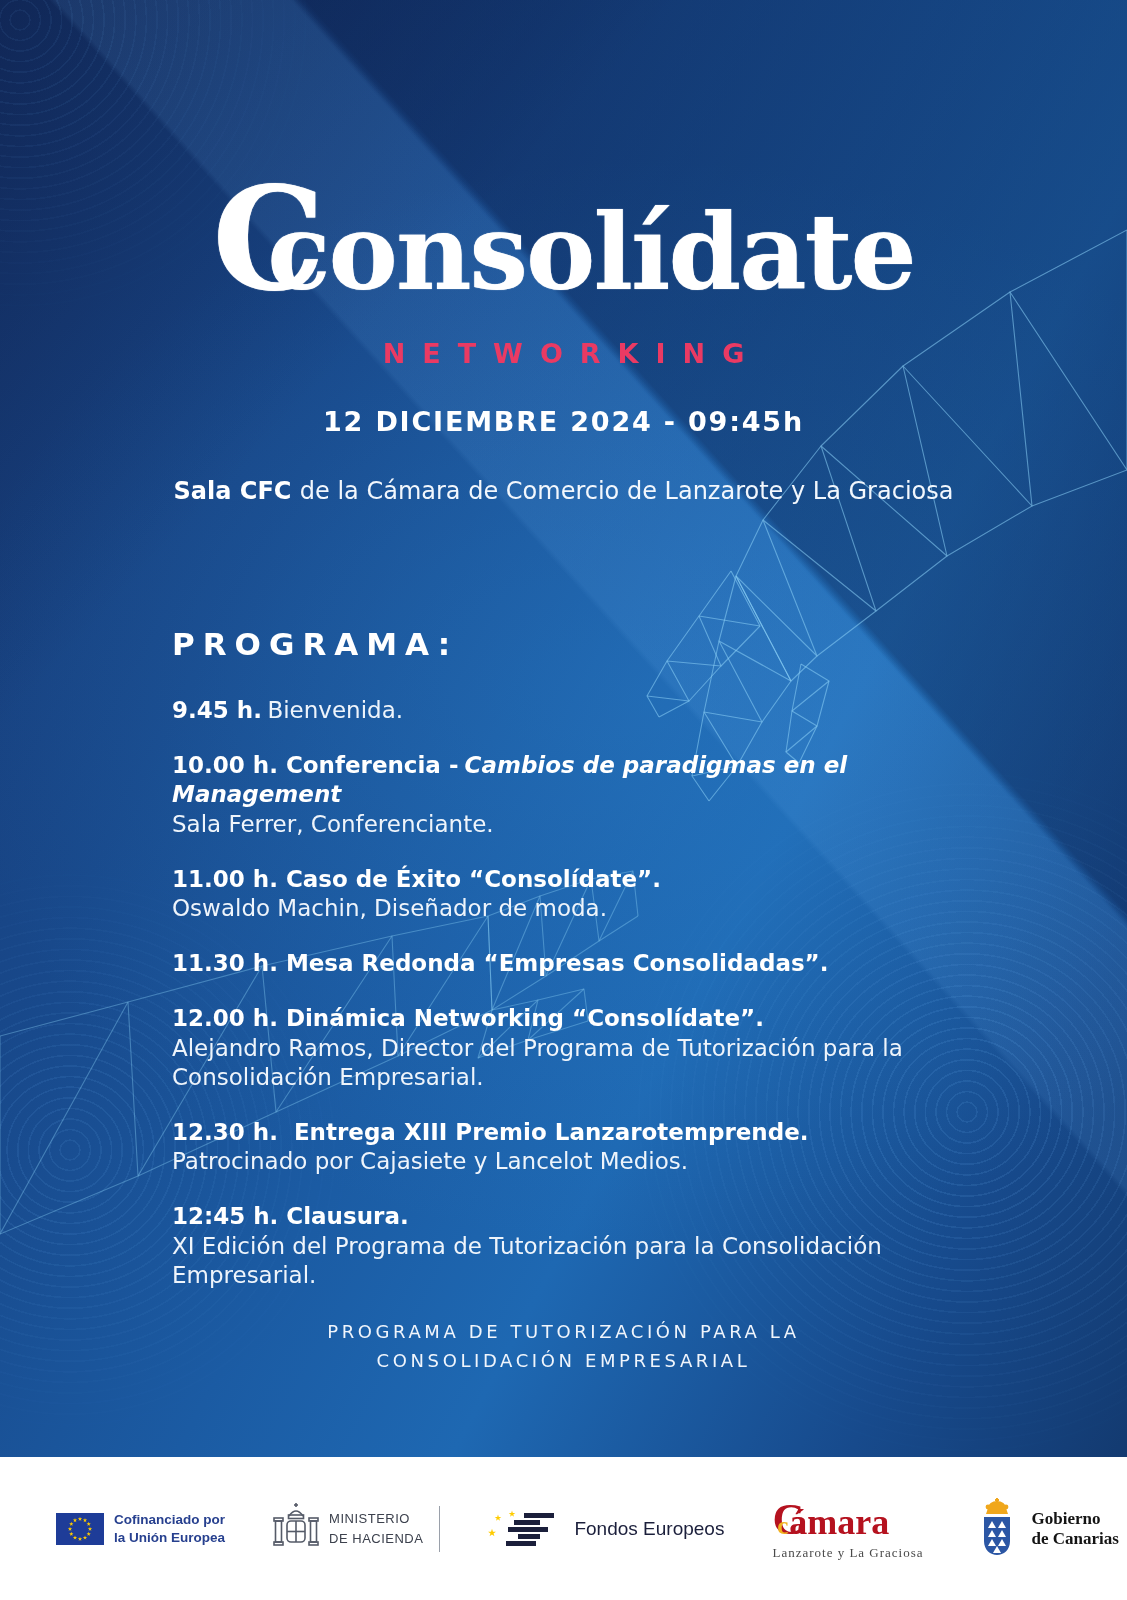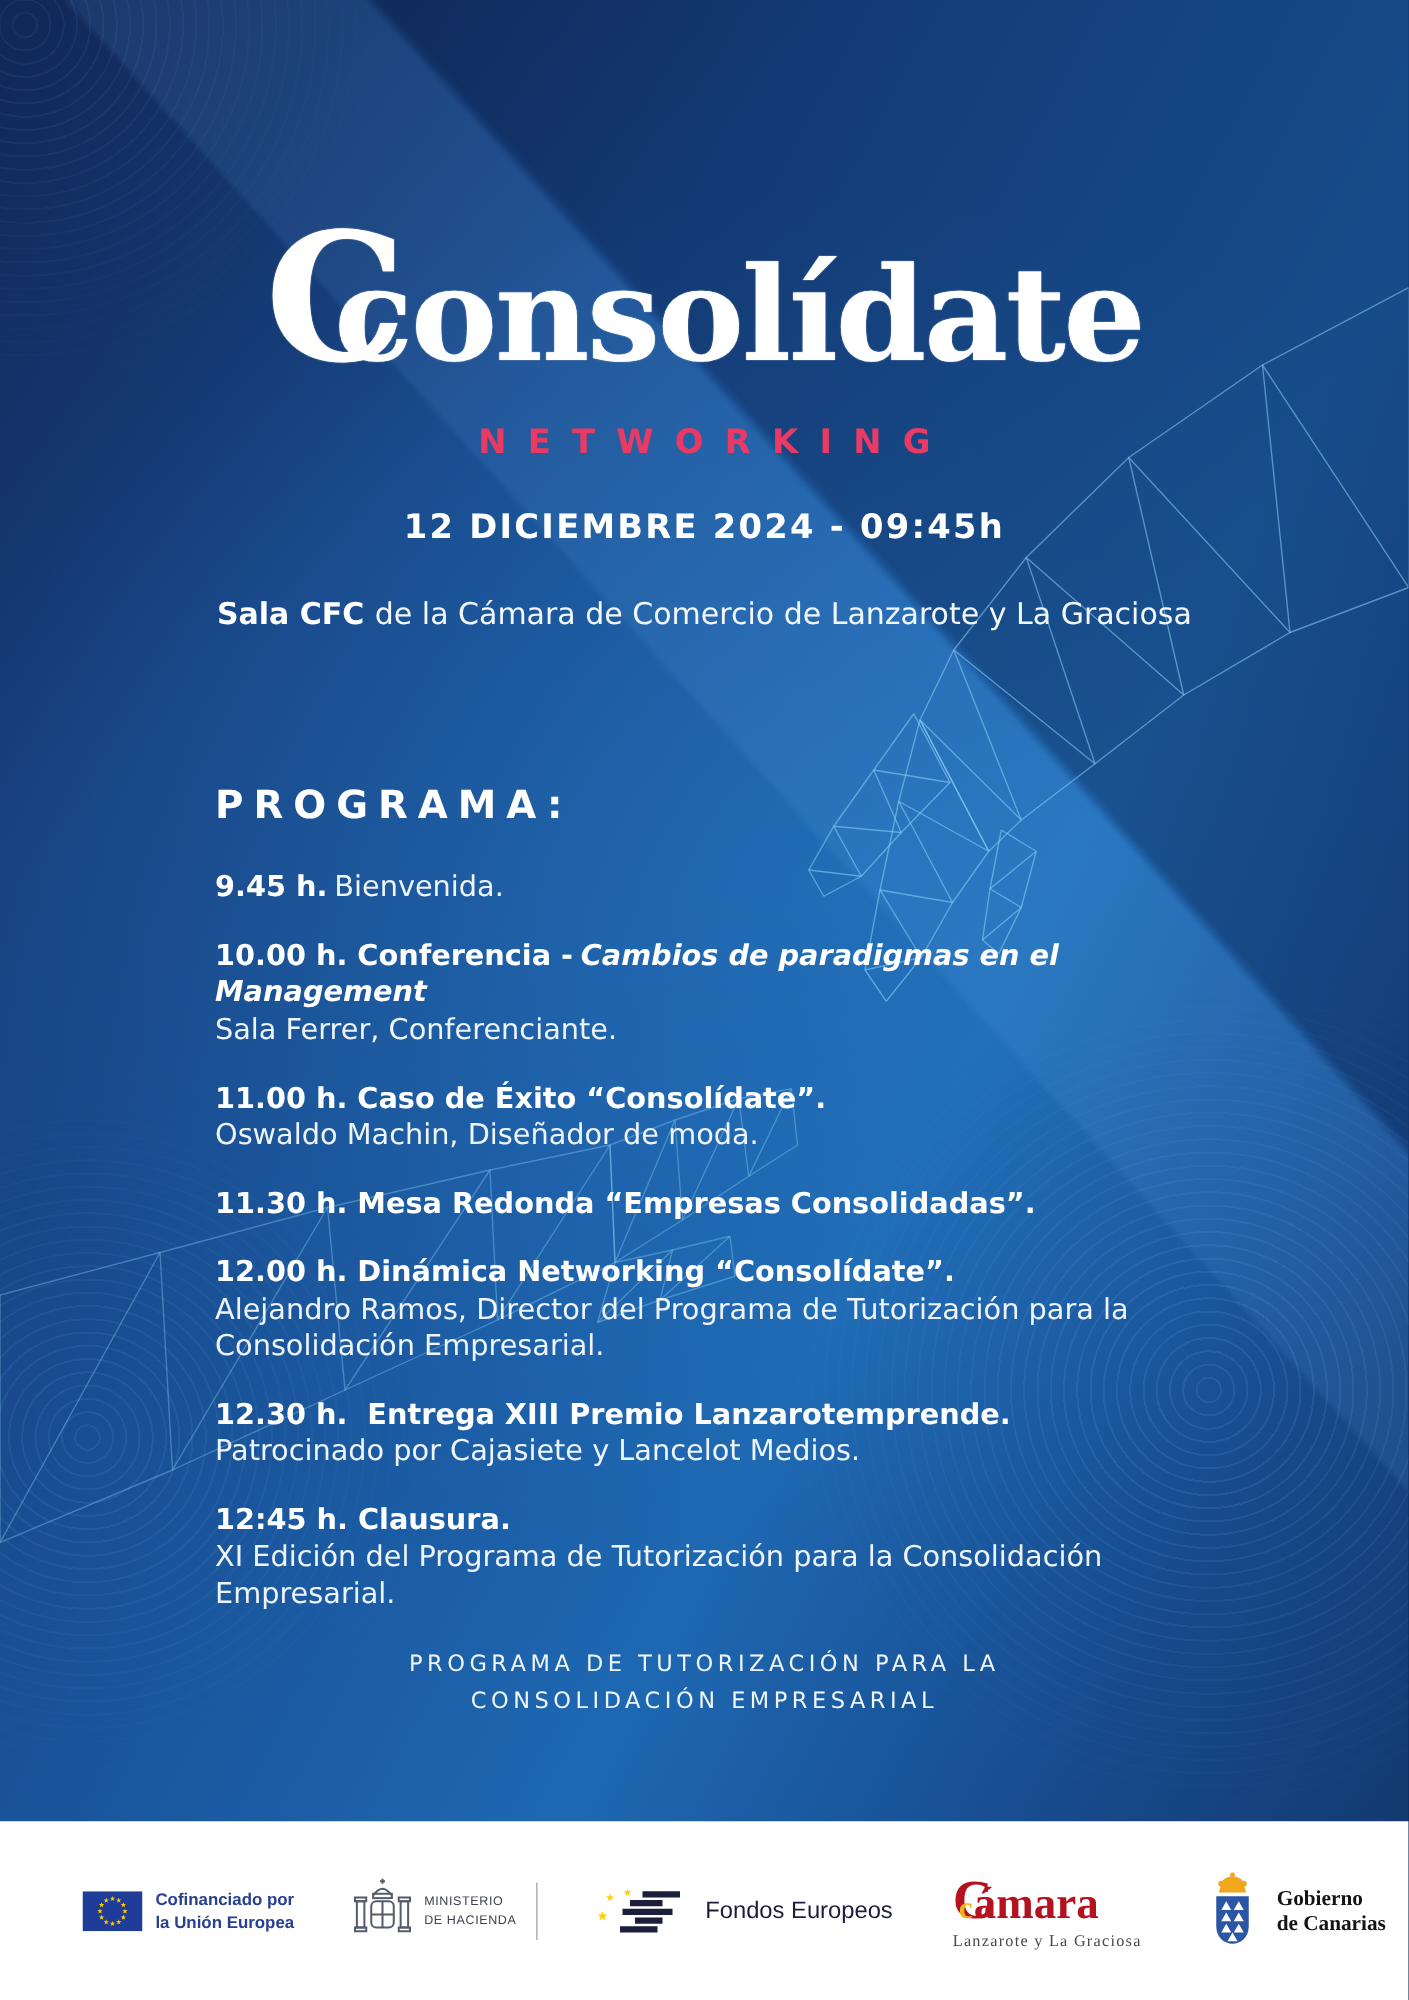--- a/index.html
+++ b/index.html
@@ -54,21 +54,21 @@
   
   .program-banner{position:absolute;top:1318px;left:0;right:0;display:flex;justify-content:center;}
   .program-banner p{margin:0;max-width:575px;text-align:center;font-size:18px;font-weight:500;
     letter-spacing:3.6px;line-height:1.6;color:#f0f5fc;}
 
   
   .logobar{position:absolute;left:0;right:0;bottom:0;height:143px;background:#ffffff;
     display:flex;align-items:center;justify-content:center;gap:48px;color:#222;padding-left:48px;}
   .logo{display:flex;align-items:center;gap:10px;}
   .eu-text{font-size:13.5px;font-weight:700;color:#27408f;line-height:1.3;font-family:"Liberation Sans",sans-serif;}
-  .min-text{font-size:10px;letter-spacing:.5px;color:#3c414d;line-height:1.5;font-family:"Liberation Sans",sans-serif;}
+  .min-text{font-size:13px;letter-spacing:.5px;color:#3c414d;line-height:1.5;font-family:"Liberation Sans",sans-serif;}
   .min-divider{width:1px;height:46px;background:#9aa0aa;margin-left:6px;}
   .fondos-text{font-size:19px;color:#1b1f3b;font-family:"Liberation Sans",sans-serif;}
   .camara{display:flex;flex-direction:column;align-items:flex-start;line-height:1;}
   .camara-word{font-family:"Liberation Serif",serif;font-weight:700;color:#b5121f;}
   .cam-C{font-size:44px;}
   .cam-c{font-size:25px;color:#f2b21e;margin-left:-27px;margin-right:1px;}
   .cam-rest{font-size:36px;}
   .camara-sub{font-family:"Liberation Serif",serif;font-size:13px;color:#4a4a4a;letter-spacing:1px;margin-top:4px;align-self:flex-end;}
   .gob-text{font-family:"Liberation Serif",serif;font-size:17px;font-weight:700;color:#141414;line-height:1.12;}
 </style>

